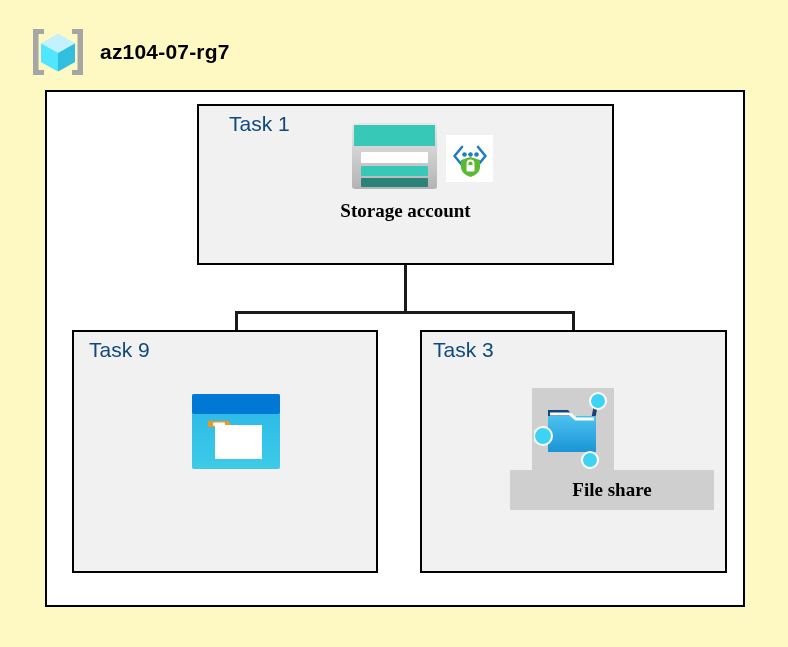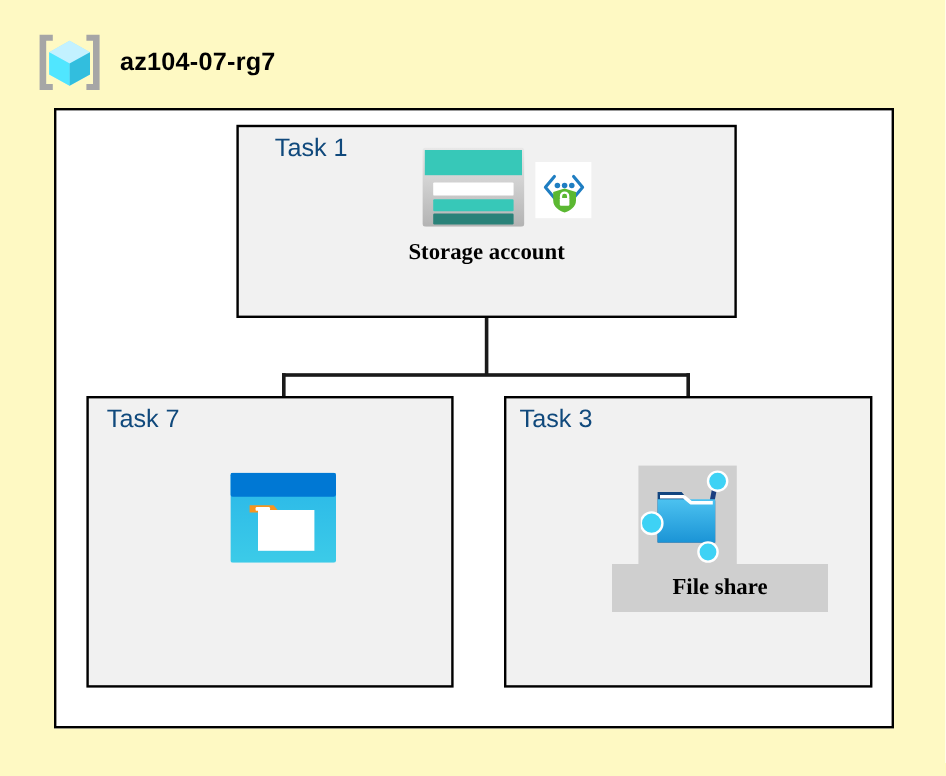--- a/index.html
+++ b/index.html
@@ -74,21 +74,21 @@
     font-size: 19px;
     font-weight: bold;
     color: #000000;
     white-space: nowrap;
     text-align: center;
     font-family: Liberation Serif, serif;
   }
   #storage-label { left: 197px; top: 200px; width: 417px; }
   #blob-label    { left: 72px;  top: 484px; width: 306px; }
   #fileshare-label {
-    left: 510px; top: 470px; width: 180px; height: 40px;
+    left: 510px; top: 470px; width: 204px; height: 40px;
     background: #cfcfcf;
     display: flex; align-items: center; justify-content: center;
   }
 
   
   .icon-wrap { position: absolute; }
   #storage-icon-wrap { left: 352px; top: 123px; }
   #secure-icon-wrap  { left: 446px; top: 135px; }
   #blob-icon-wrap    { left: 192px; top: 394px; }
   #fileshare-hl {
@@ -171,21 +171,21 @@
       <path d="M24.5 22 L34 25 L34 32 C34 37 29.5 40.5 24.5 42 C19.5 40.5 15 37 15 32 L15 25 Z" fill="#5bb832"></path>
 
       <path d="M21.5 30.5 L21.5 28.5 A3 3 0 0 1 27.5 28.5 L27.5 30.5" fill="none" stroke="#ffffff" stroke-width="1.9"></path>
       <rect x="20.5" y="30" width="8" height="6.5" rx="1" fill="#ffffff"></rect>
     </svg>
   </div>
 
   <div class="node-label" id="storage-label">Storage account</div>
 
   <div class="task-box" id="task2-box"></div>
-  <div class="task-label" id="task2-label">Task 7</div>
+  <div class="task-label" id="task2-label">Task 9</div>
 
   <div class="icon-wrap" id="blob-icon-wrap">
     <svg width="88" height="75" viewBox="0 0 88 75" xmlns="http://www.w3.org/2000/svg">
       <defs>
         <linearGradient id="blob-body" x1="0" y1="0" x2="0" y2="1">
           <stop offset="0" stop-color="#29b6e8"></stop>
           <stop offset="1" stop-color="#3ccbe8"></stop>
         </linearGradient>
       </defs>
       <rect x="0" y="0" width="88" height="75" rx="2" fill="url(#blob-body)"></rect>

